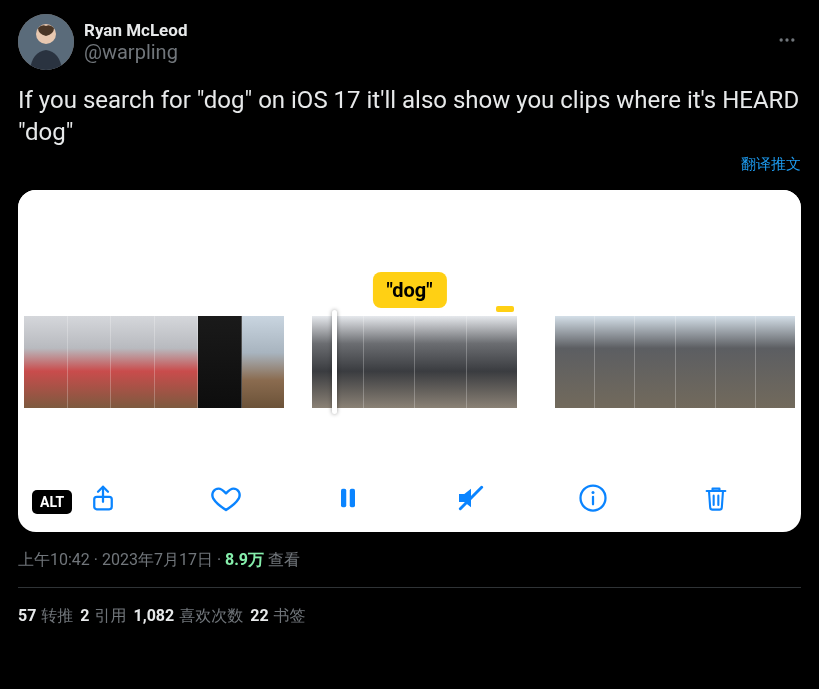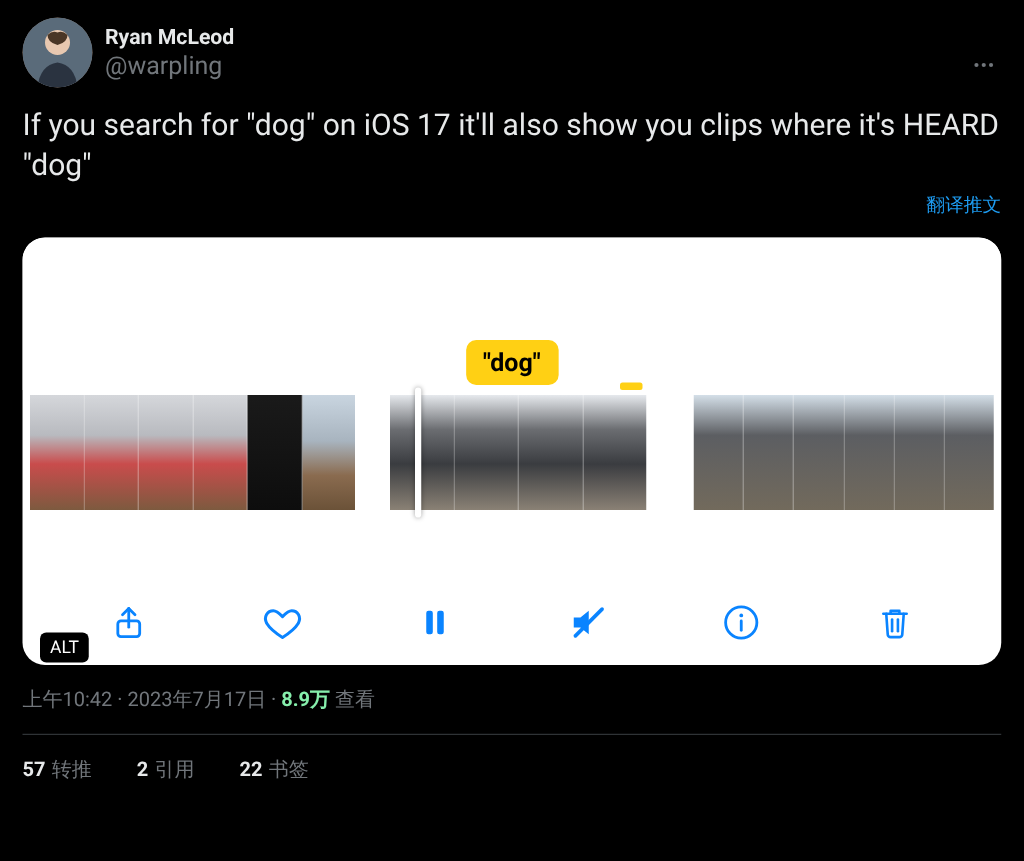--- a/index.html
+++ b/index.html
@@ -9,21 +9,21 @@
     font-family: -apple-system, BlinkMacSystemFont, "Segoe UI", Roboto, Helvetica, Arial, sans-serif;
     width: 819px;
     height: 689px;
     overflow: hidden;
   }
   .tweet {
     padding: 14px 18px;
   }
   .header {
     display: flex;
-    align-items: flex-end;
+    align-items: center;
     justify-content: space-between;
   }
   .user-row {
     display: flex;
     align-items: center;
     gap: 10px;
   }
   .avatar {
     width: 56px;
     height: 56px;
@@ -132,44 +132,44 @@
     color: #0a84ff;
     display: flex;
     align-items: center;
     justify-content: center;
     width: 40px;
     height: 40px;
   }
   .alt-badge {
     position: absolute;
     left: 14px;
-    bottom: 14px;
+    bottom: 30px;
     transform: translateY(50%);
     background: #000;
     color: #fff;
-    font-weight: 400;
+    font-weight: 700;
     font-size: 14px;
     padding: 4px 8px;
     border-radius: 5px;
     z-index: 2;
   }
   .meta-row {
     margin-top: 18px;
     font-size: 16px;
     color: #71767b;
   }
   .meta-row .views-count { color: #86efac; font-weight: 700; }
   .divider {
     height: 1px;
     background: #2f3336;
     margin-top: 16px;
   }
   .stats-row {
     display: flex;
-    gap: 36px;
+    gap: 7px;
     padding-top: 18px;
     font-size: 16px;
     color: #71767b;
   }
   .stats-row .stat strong { color: #e7e9ea; font-weight: 700; margin-right: 5px; }
 </style>
 </head>
 <body>
 
 <div class="tweet">
@@ -281,16 +281,17 @@
 
   <div class="meta-row">
     <span>上午10:42</span><span> · </span><span>2023年7月17日</span><span> · </span><span class="views-count">8.9万</span><span> 查看</span>
   </div>
 
   <div class="divider"></div>
 
   <div class="stats-row">
     <span class="stat"><strong>57</strong><span>转推</span></span>
     <span class="stat"><strong>2</strong><span>引用</span></span>
+    <span class="stat"><strong>1,082</strong><span>喜欢次数</span></span>
     <span class="stat"><strong>22</strong><span>书签</span></span>
   </div>
 
 </div>
 
 </body></html>

